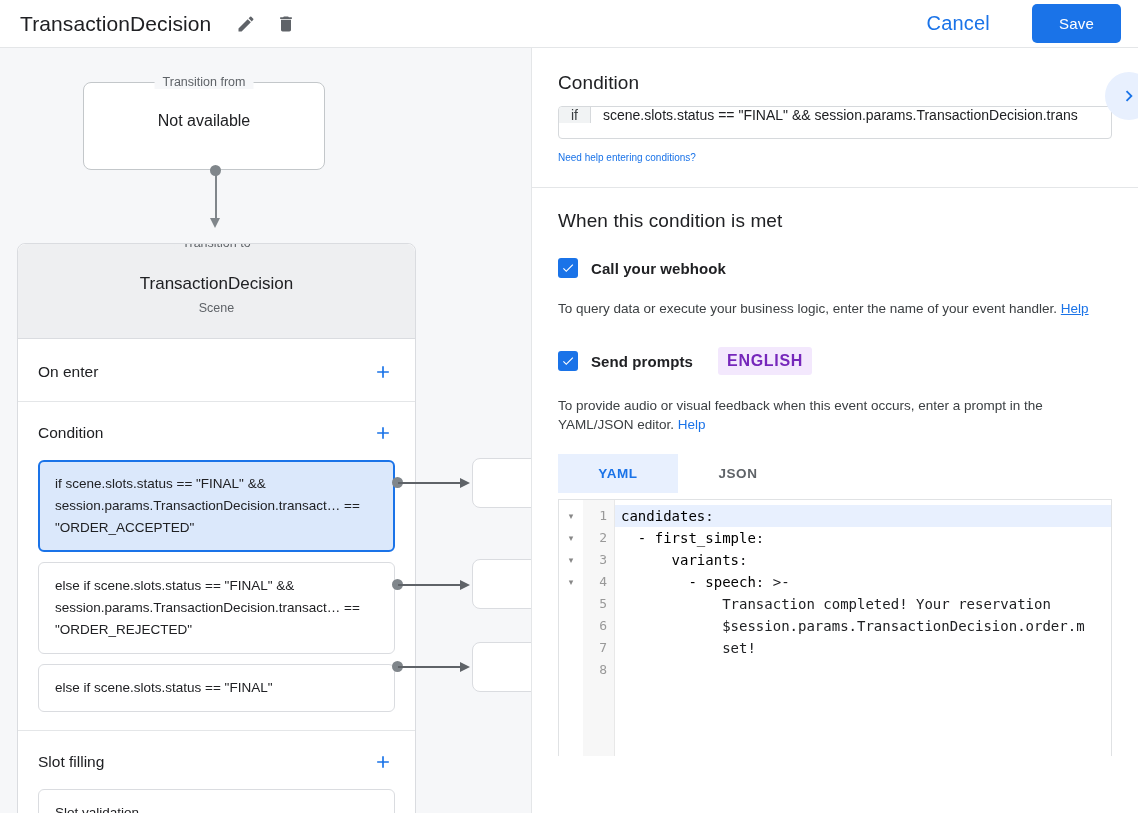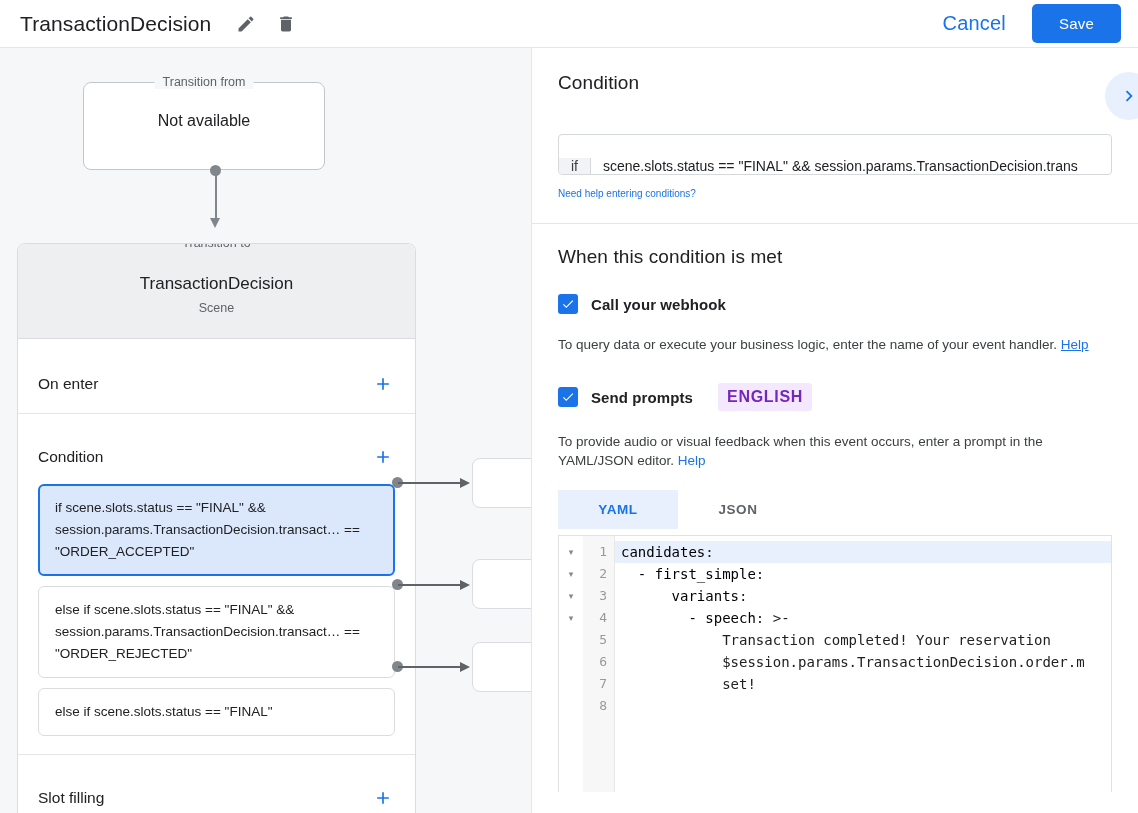--- a/index.html
+++ b/index.html
@@ -38,21 +38,21 @@
   }
   #cancel-button {
     background: none; border: none; cursor: pointer;
     color: #1a73e8; font-size: 20px; font-family: inherit;
     padding: 9px 14px; border-radius: 4px; letter-spacing: .2px;
   }
   #save-button {
     background: #1a73e8; border: none; cursor: pointer;
     color: #ffffff; font-size: 15px; font-family: inherit;
     padding: 11px 27px; border-radius: 5px; letter-spacing: .2px;
-    margin-left: 8px;
+    margin-left: 24px;
   }
 
   
   #graph-panel {
     position: absolute; top: 48px; left: 0;
     width: 531px; height: 765px;
     background: #f6f7f9;
     overflow: hidden;
   }
 
@@ -125,21 +125,21 @@
     position: absolute; left: 0; right: 0; top: 30px;
     text-align: center; font-size: 17px; color: #202124;
   }
   #scene-subtitle {
     position: absolute; left: 0; right: 0; top: 57px;
     text-align: center; font-size: 12.5px; color: #5f6368;
   }
 
   .section {
     border-bottom: 1px solid #e4e6e8;
-    padding: 16px 20px 18px 20px;
+    padding: 4px 20px 18px 20px;
   }
   .section:last-child { border-bottom: none; }
   .section-head {
     display: flex; align-items: center; justify-content: space-between;
     height: 54px;
   }
   .section-title { font-size: 15.5px; color: #202124; }
   .add-btn {
     width: 24px; height: 24px; display: flex;
     align-items: center; justify-content: center;
@@ -212,25 +212,25 @@
 
   #condition-section {
     padding: 24px 26px 22px 26px;
     border-bottom: 1px solid #e4e6e8;
   }
   .panel-heading {
     font-size: 19px; font-weight: 400; color: #202124;
     letter-spacing: .1px;
   }
   #condition-input-row {
-    display: flex; align-items: flex-end;
-    margin-top: 40px;
+    display: flex; align-items: flex-start;
+    margin-top: 12px;
     border: 1px solid #d6d9dc;
     border-radius: 4px;
-    height: 41px; overflow: hidden;
+    height: 33px; overflow: hidden;
     background: #ffffff;
   }
   #condition-if-label {
     width: 32px; flex: 0 0 32px;
     background: #f1f3f4;
     border-right: 1px solid #d6d9dc;
     display: flex; align-items: center; justify-content: center;
     font-size: 14px; color: #3c4043;
   }
   #condition-expression-input {

